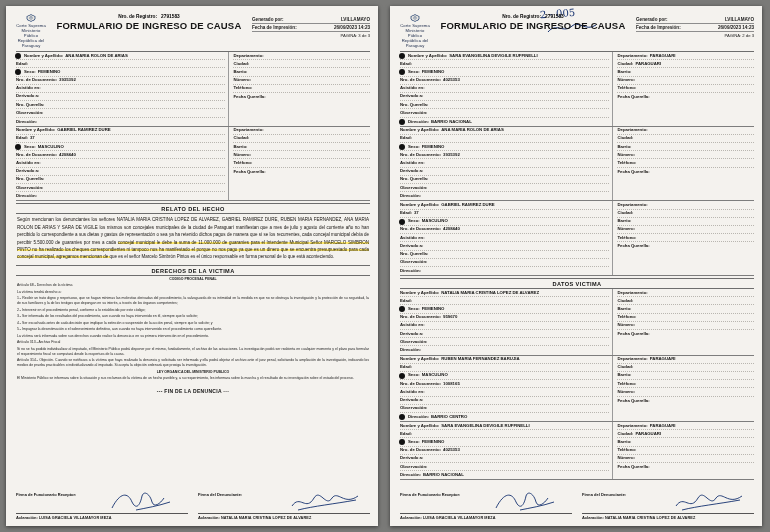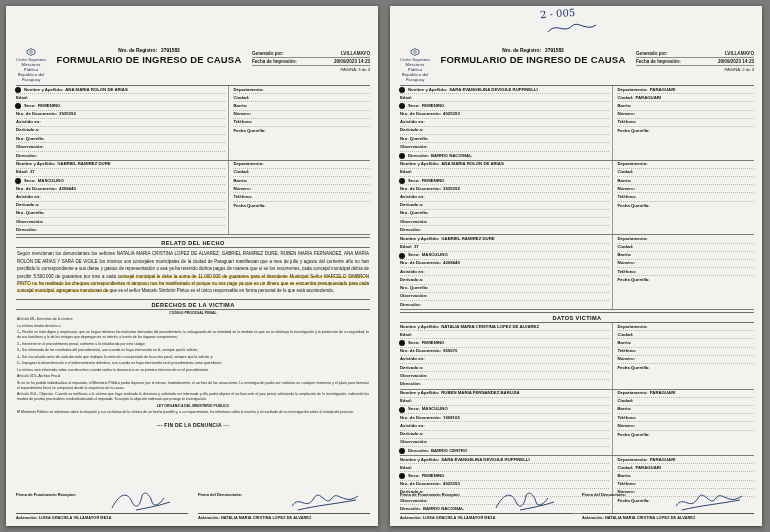--- a/index.html
+++ b/index.html
@@ -30,21 +30,20 @@
     position: absolute;
     left: 10px; right: 8px; top: 6px; bottom: 4px;
   }
 
   
   .hdr {
     display: flex;
     align-items: flex-start;
     gap: 6px;
     padding-top: 2px;
-    margin-top: 34px;
   }
   .crest {
     width: 30px; height: 34px;
     flex: 0 0 30px;
     display: flex; flex-direction: column; align-items: center;
   }
   .crest svg { display:block; }
   .org {
     font-size: 4.2px;
     line-height: 5px;

